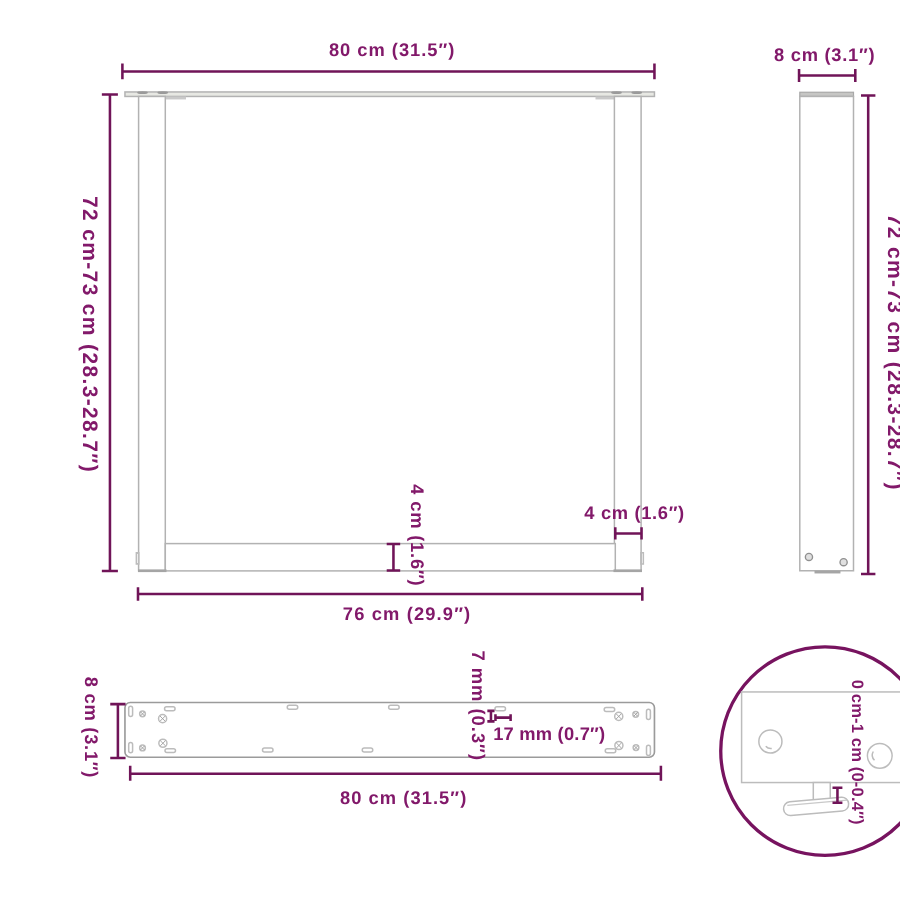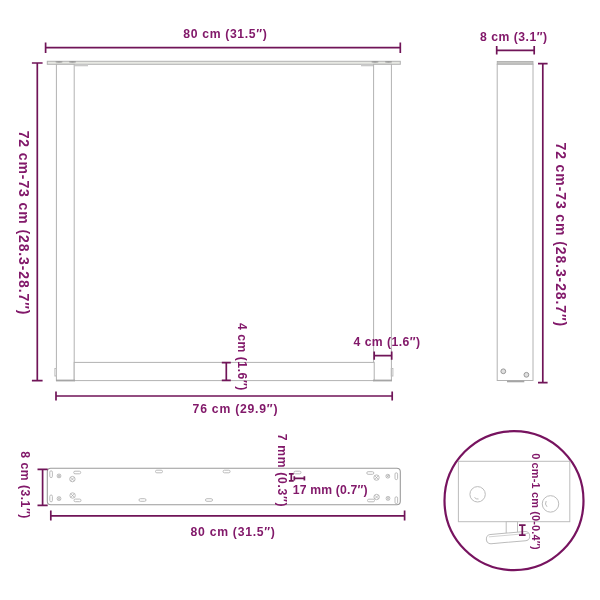--- a/index.html
+++ b/index.html
@@ -1,16 +1,16 @@
 <!DOCTYPE html>
 <html><head>
 <meta charset="utf-8">
 <style>
 html,body{margin:0;padding:0;background:#ffffff;}
-#canvas{width:540px;height:600px;position:relative;}
+#canvas{width:540px;height:600px;position:relative;padding-left:36px;}
 text{font-family:"Liberation Sans", sans-serif;font-weight:bold;fill:#82196a;}
 .dim{stroke:#701458;stroke-width:1.7;fill:none;}
 .gray{stroke:#bcbcbc;stroke-width:1;fill:none;}
 .grayf{stroke:#b2b2b2;stroke-width:1;fill:#ffffff;}
 </style>
 </head>
 <body>
 <div id="canvas">
 <svg width="600" height="600" viewBox="0 0 600 600" xmlns="http://www.w3.org/2000/svg">
 <rect x="0" y="0" width="600" height="600" fill="#ffffff"></rect>

